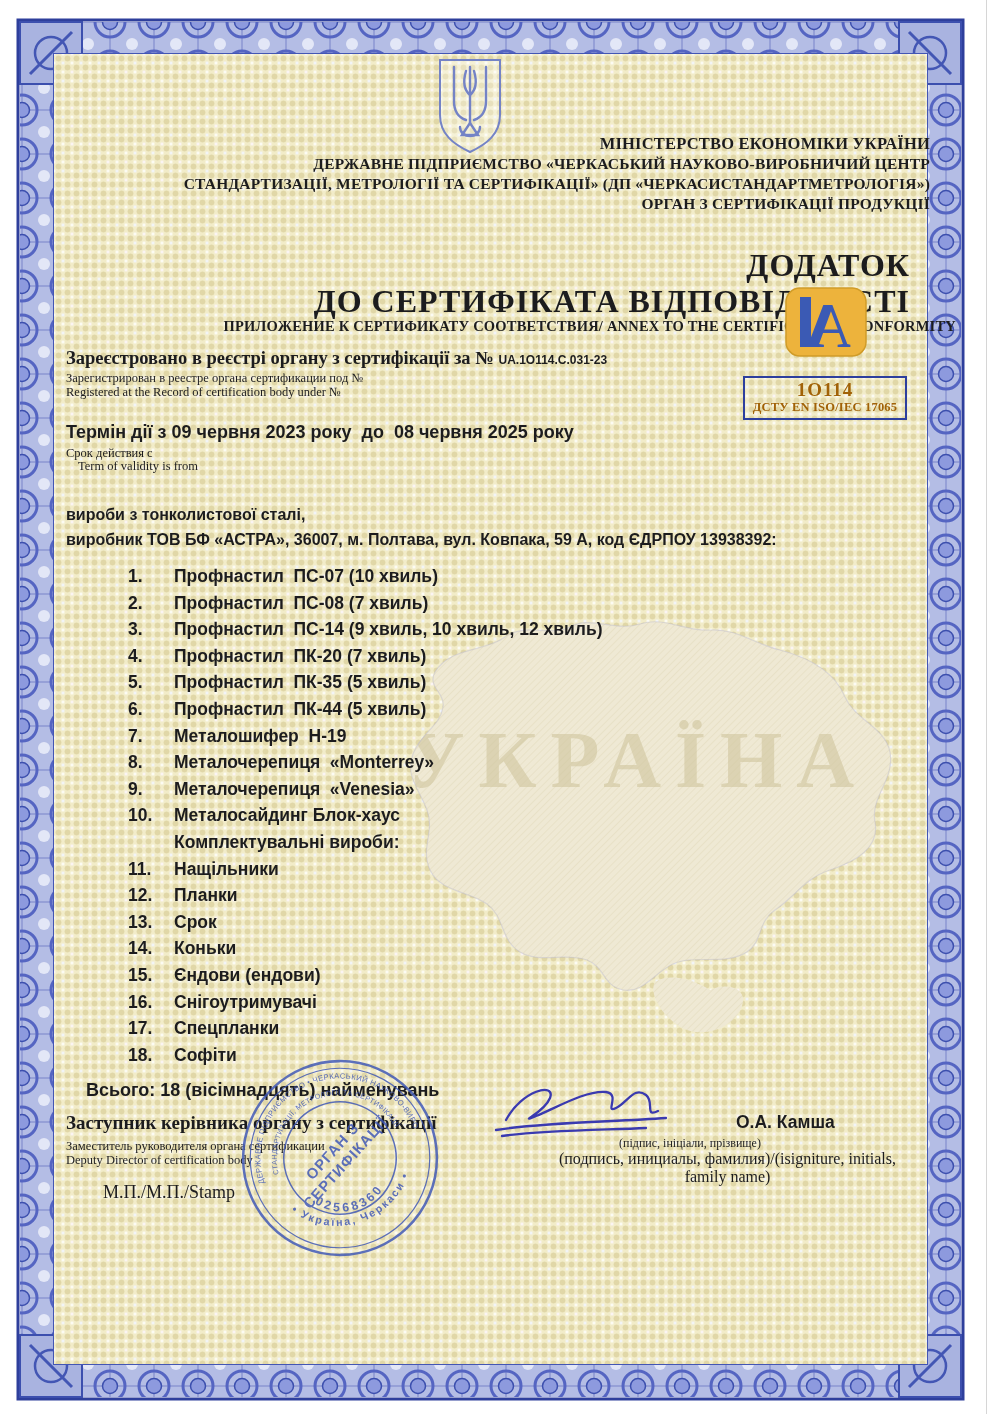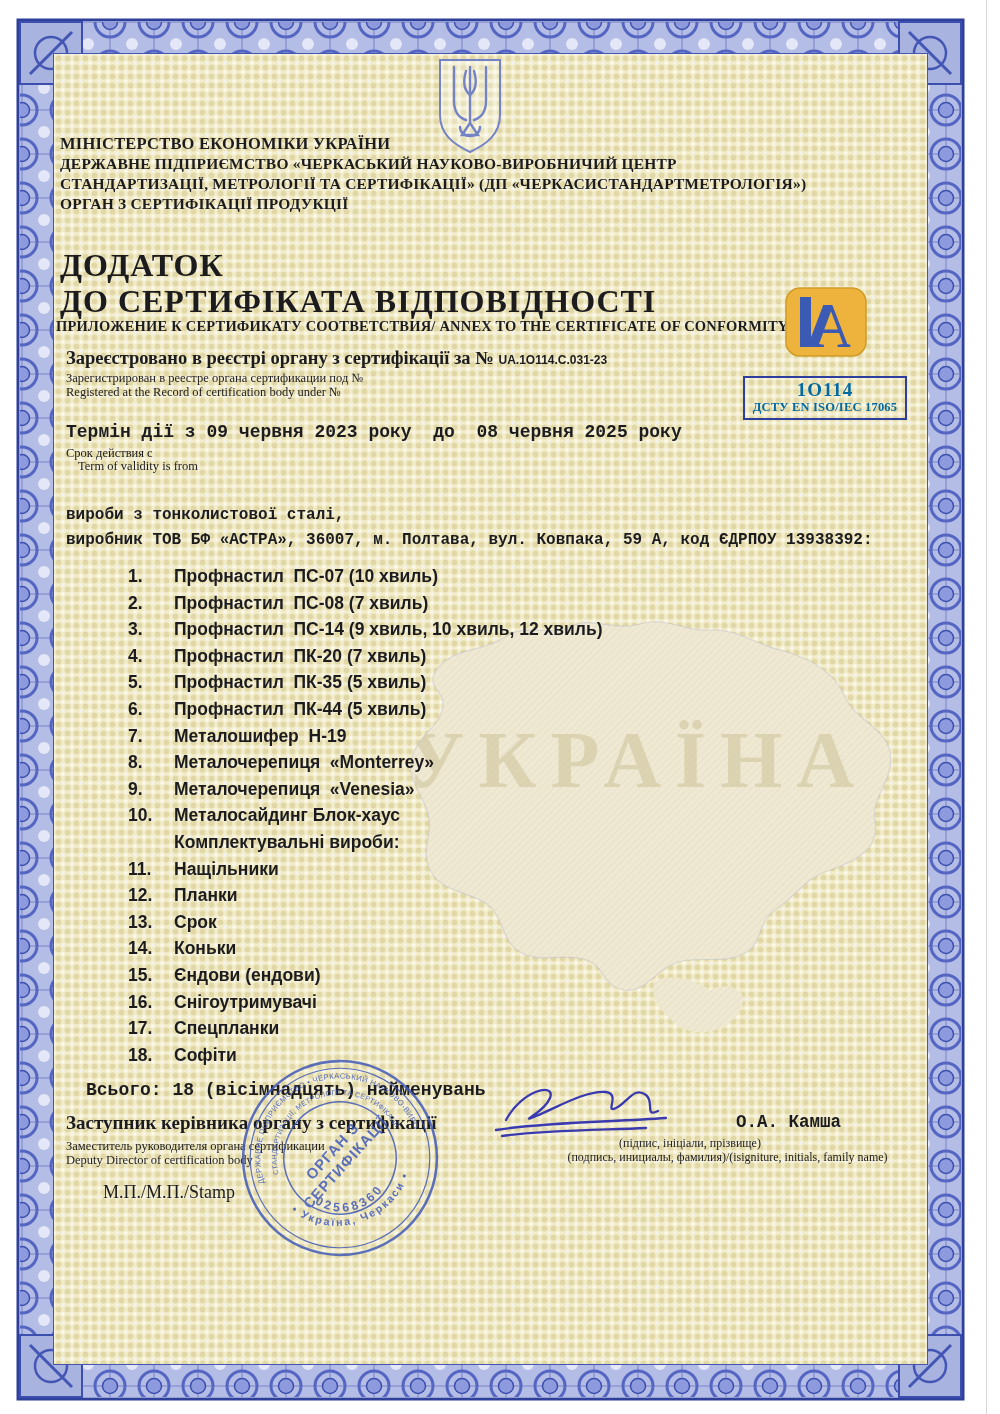--- a/index.html
+++ b/index.html
@@ -10,24 +10,24 @@
   .paper{position:absolute;left:54px;top:54px;width:873px;height:1310px;
     background-color:#f2ecc9;
     background-image:
       radial-gradient(circle, rgba(255,255,255,0.85) 1.2px, transparent 1.9px),
       radial-gradient(circle, rgba(150,172,224,0.50) 1.1px, transparent 1.7px),
       radial-gradient(circle, rgba(228,168,196,0.45) 1.1px, transparent 1.7px),
       radial-gradient(circle, rgba(224,214,166,0.95) 2.6px, transparent 3.3px);
     background-size:9px 9px,18px 18px,18px 18px,9px 9px;
     background-position:4.5px 4.5px,0 0,9px 9px,0 0;}
   .abs{position:absolute;}
-  .ctr{text-align:left;}
+  .ctr{text-align:right;}
   .serB{font-family:"Liberation Serif",serif;font-weight:bold;}
   .ser{font-family:"Liberation Serif",serif;font-weight:normal;}
-  .sanB{font-family:Liberation Mono, monospace;font-weight:bold;}
+  .sanB{font-family:Liberation Sans, sans-serif;font-weight:bold;}
   .org-block{left:60px;top:134px;width:870px;line-height:20px;font-size:15.5px;letter-spacing:.2px;}
   .title1{left:60px;top:248px;width:850px;font-size:32px;letter-spacing:1px;line-height:34px;}
   .title2{left:60px;top:284px;width:850px;font-size:32px;letter-spacing:1px;line-height:34px;}
   .subtitle{left:56px;top:318px;width:900px;font-size:14.5px;letter-spacing:.2px;}
   .reg1{left:66px;top:348px;font-size:18.5px;}
   .reg1 .num{font-family:"Liberation Sans",sans-serif;font-weight:bold;font-size:12px;}
   .small-cap{font-size:12.5px;line-height:14px;}
   .reg2{left:66px;top:371px;}
   .reg3{left:66px;top:385px;}
   .term1{left:66px;top:422px;font-size:18px;white-space:pre-wrap;}
@@ -39,22 +39,22 @@
   .p-row{height:26.6px;font-family:"Liberation Sans",sans-serif;font-weight:bold;font-size:17.5px;}
   .p-num{display:inline-block;width:46px;}
   .p-label{white-space:pre-wrap;}
   .total{left:86px;top:1080px;font-size:18px;}
   .pos1{left:66px;top:1112px;font-size:19px;}
   .pos2{left:66px;top:1139px;}
   .pos3{left:66px;top:1153px;}
   .mp{left:103px;top:1182px;font-size:18px;}
   .signer{left:736px;top:1112px;font-size:17.5px;}
   .cap1{left:590px;top:1136px;width:200px;font-size:12px;text-align:center;}
-  .cap2{left:540px;top:1150px;width:375px;font-size:12px;text-align:center;}
-  .markbox{left:743px;top:376px;width:160px;height:40px;border:2px solid #2d3f9e;color:#0369a1;text-align:center;}
+  .cap2{left:540px;top:1150px;width:375px;font-size:16px;text-align:center;}
+  .markbox{left:743px;top:376px;width:160px;height:40px;border:2px solid #2d3f9e;color:#a16207;text-align:center;}
   .markbox .l1{font-size:19px;line-height:21px;letter-spacing:1px;margin-top:1px;}
   .markbox .l2{font-size:12.5px;line-height:14px;letter-spacing:.2px;}
   .stamp-wrap{left:238px;top:1056px;width:204px;height:204px;transform:rotate(-22deg);opacity:.82;}
   .sig-wrap{left:494px;top:1078px;}
   .edge-line{left:986px;top:0;width:1px;height:1414px;background:#d6d6d6;}
 </style>
 </head>
 <body>
 
 <div class="scan">

